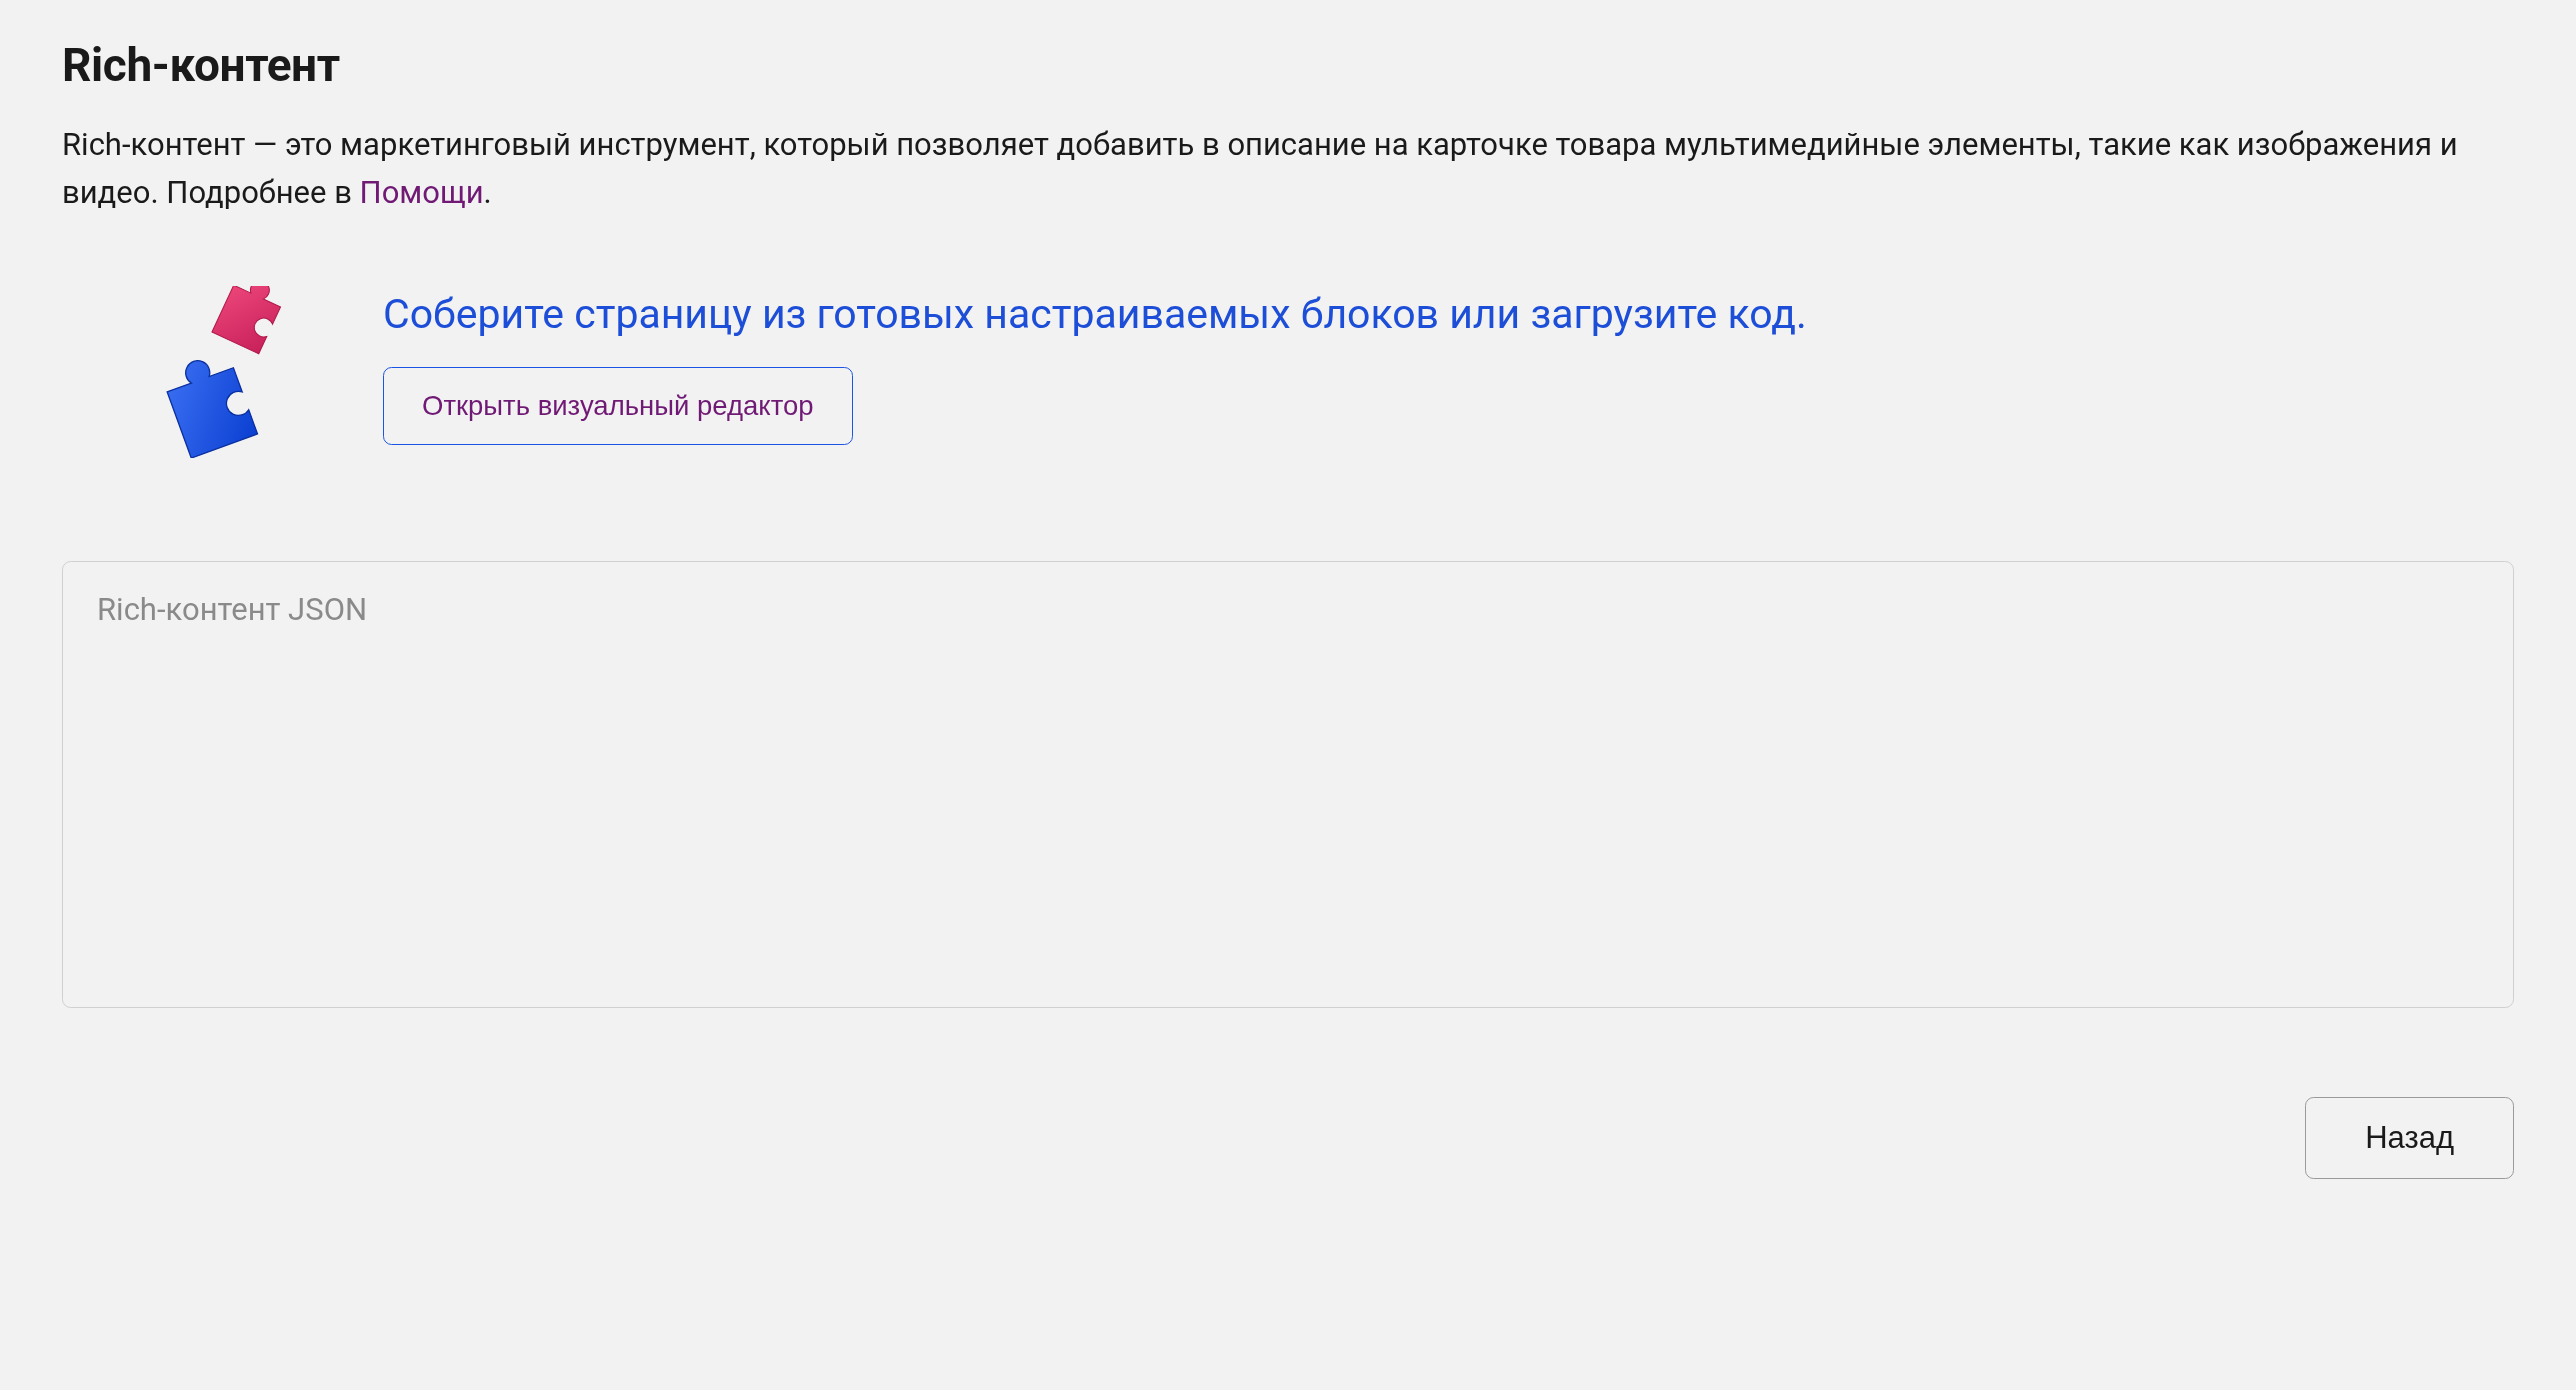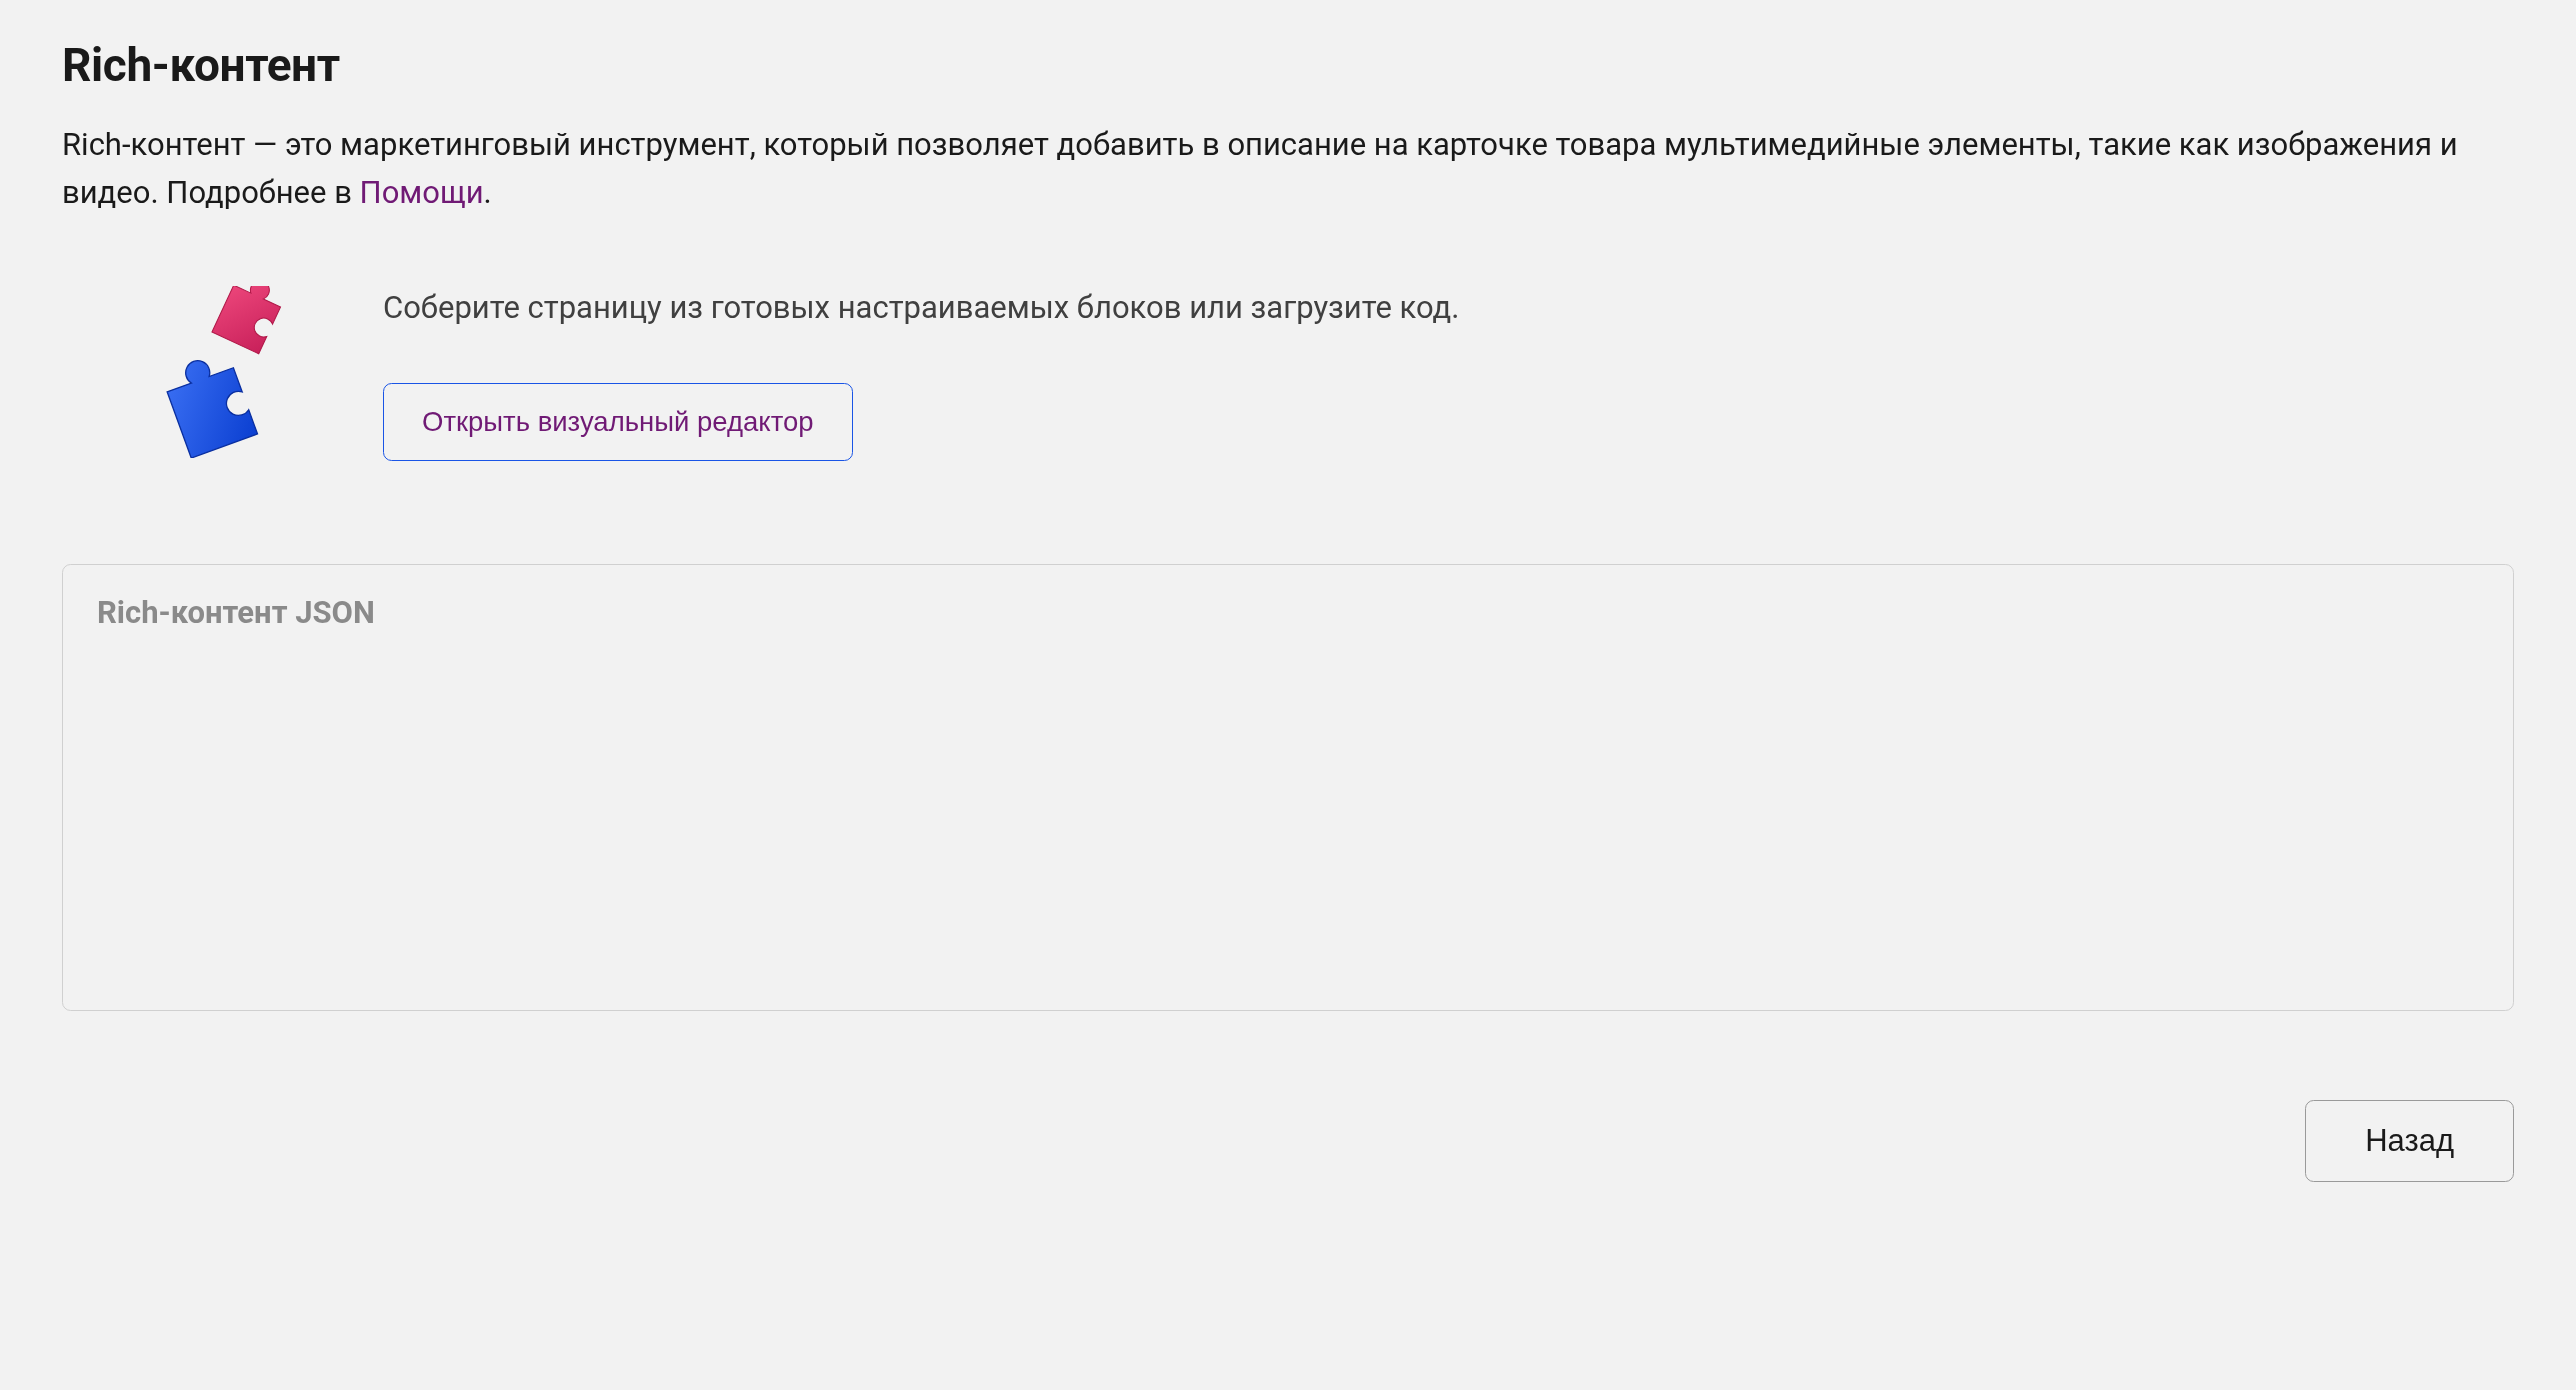--- a/index.html
+++ b/index.html
@@ -41,23 +41,23 @@
     .puzzle-icon {
       flex: 0 0 auto;
       width: 172px;
       height: 172px;
     }
     .build-content {
       flex: 1 1 auto;
       padding-top: 0;
     }
     .build-text {
-      font-size: 31px;
-      color: #404040;
-      margin-bottom: 54px;
+      font-size: 41px;
+      color: #1d4ed8;
+      margin-bottom: 24px;
       line-height: 1.4;
     }
     .outline-btn {
       display: inline-block;
       border: 1.7px solid #1a55e6;
       color: #701a75;
       background: transparent;
       font-size: 27.5px;
       font-weight: 400;
       padding: 22px 38px;
@@ -69,21 +69,20 @@
       height: 447px;
       border: 1.7px solid #d0d0d0;
       border-radius: 8.6px;
       background: #f2f2f2;
       padding: 29px 34px;
       font-size: 31px;
       color: #8a8a8a;
       resize: none;
       font-family: inherit;
       outline: none;
-      font-weight: bold;
     }
     .json-box::placeholder {
       color: #8a8a8a;
     }
     .footer-actions {
       display: flex;
       justify-content: flex-end;
       gap: 24px;
       margin-top: 86px;
     }

